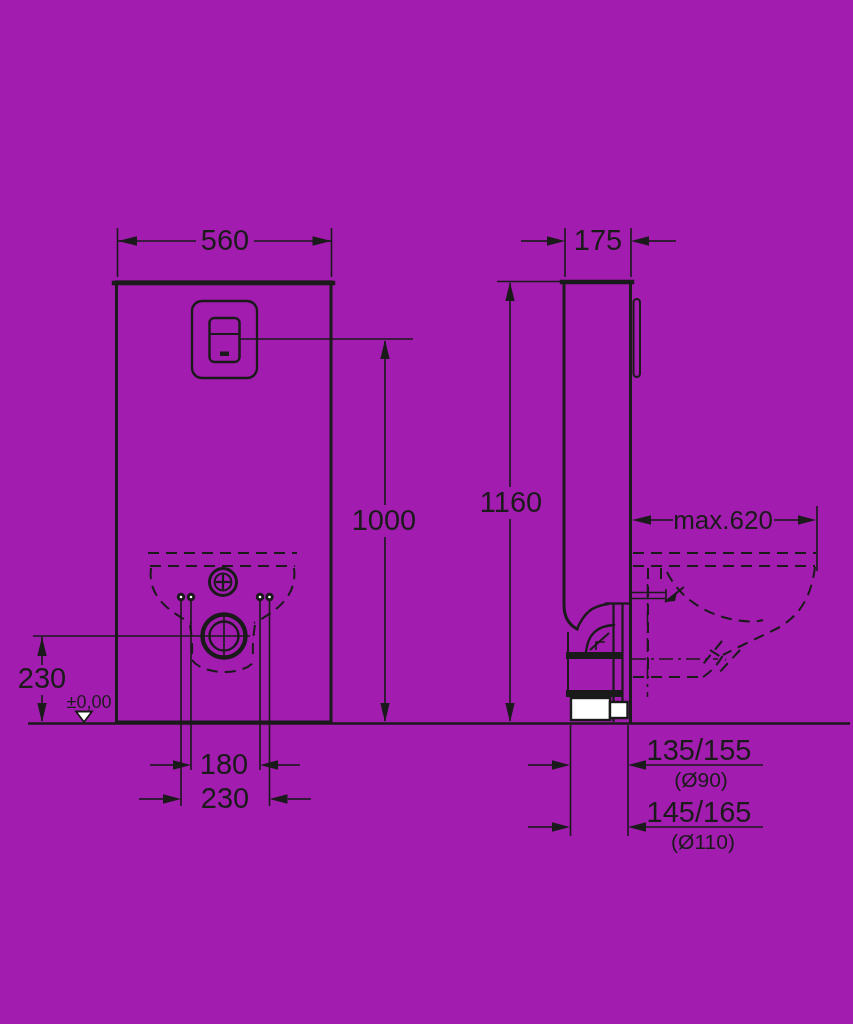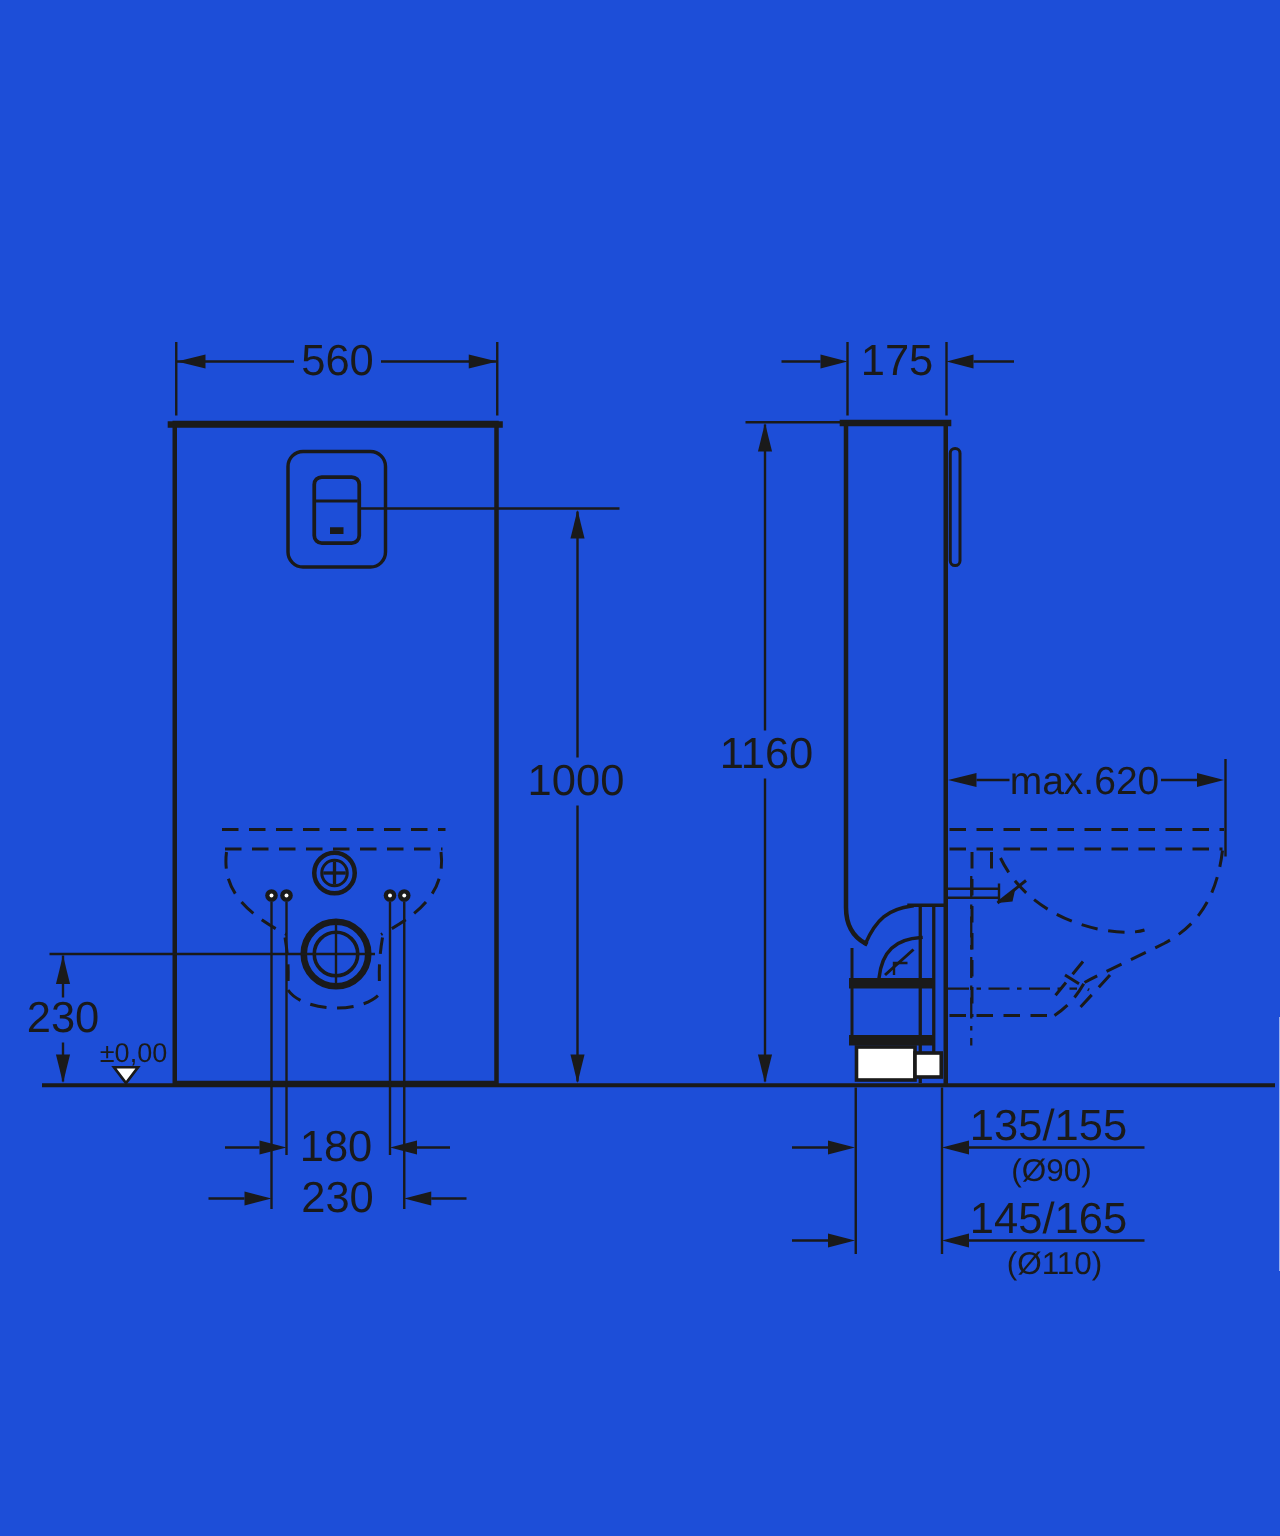--- a/index.html
+++ b/index.html
@@ -1,16 +1,16 @@
 <!DOCTYPE html>
 <html><head>
 <meta charset="utf-8">
 <style>
   html,body{margin:0;padding:0;background:#ffffff;}
-  .stage{position:relative;width:853px;height:1024px;background:#1d4ed8;overflow:hidden;}
+  .stage{position:relative;width:853px;height:1024px;background:#a21caf;overflow:hidden;}
   svg{display:block;}
   
   .ol  {fill:none;stroke:#1a1a1a;stroke-width:3;stroke-linecap:square;}
   .ol2 {fill:none;stroke:#1a1a1a;stroke-width:2.3;stroke-linecap:square;}
   .thk {fill:none;stroke:#1a1a1a;stroke-width:4.4;stroke-linecap:square;}
   .dim {fill:none;stroke:#1a1a1a;stroke-width:1.6;stroke-linecap:butt;}
   .dsh {fill:none;stroke:#1a1a1a;stroke-width:2;stroke-dasharray:11 7;stroke-linecap:butt;}
   .cl  {fill:none;stroke:#1a1a1a;stroke-width:1.5;stroke-dasharray:14 5 3 5;}
   .ah  {fill:#1a1a1a;stroke:none;}
   .blk {fill:#1a1a1a;stroke:none;}

